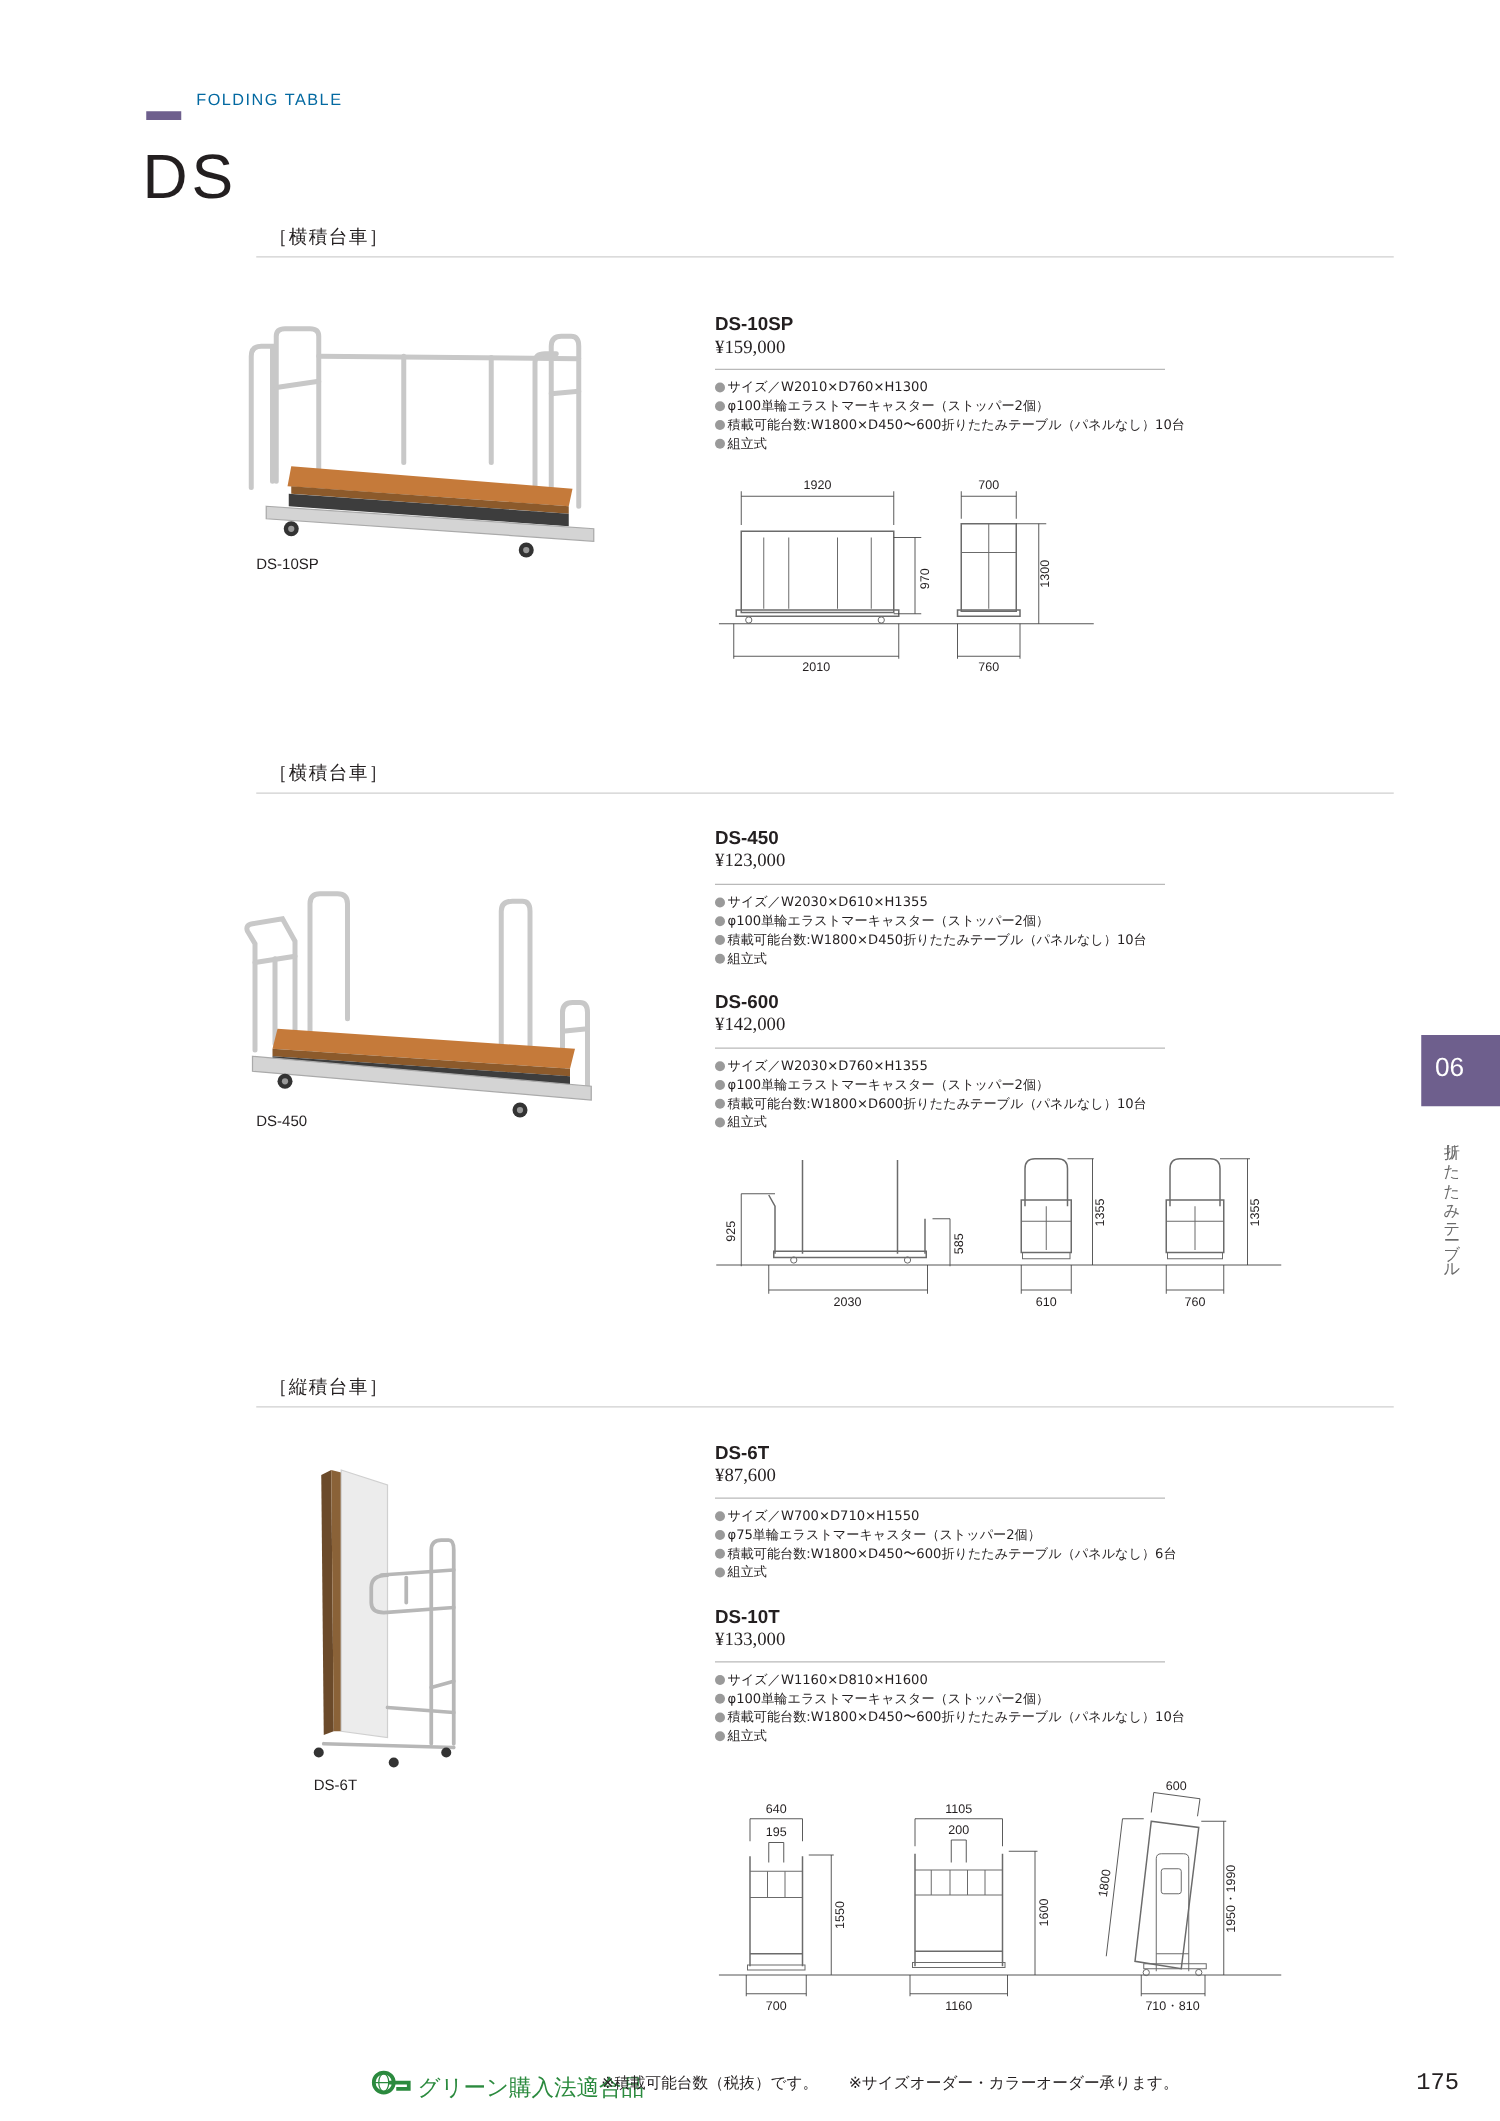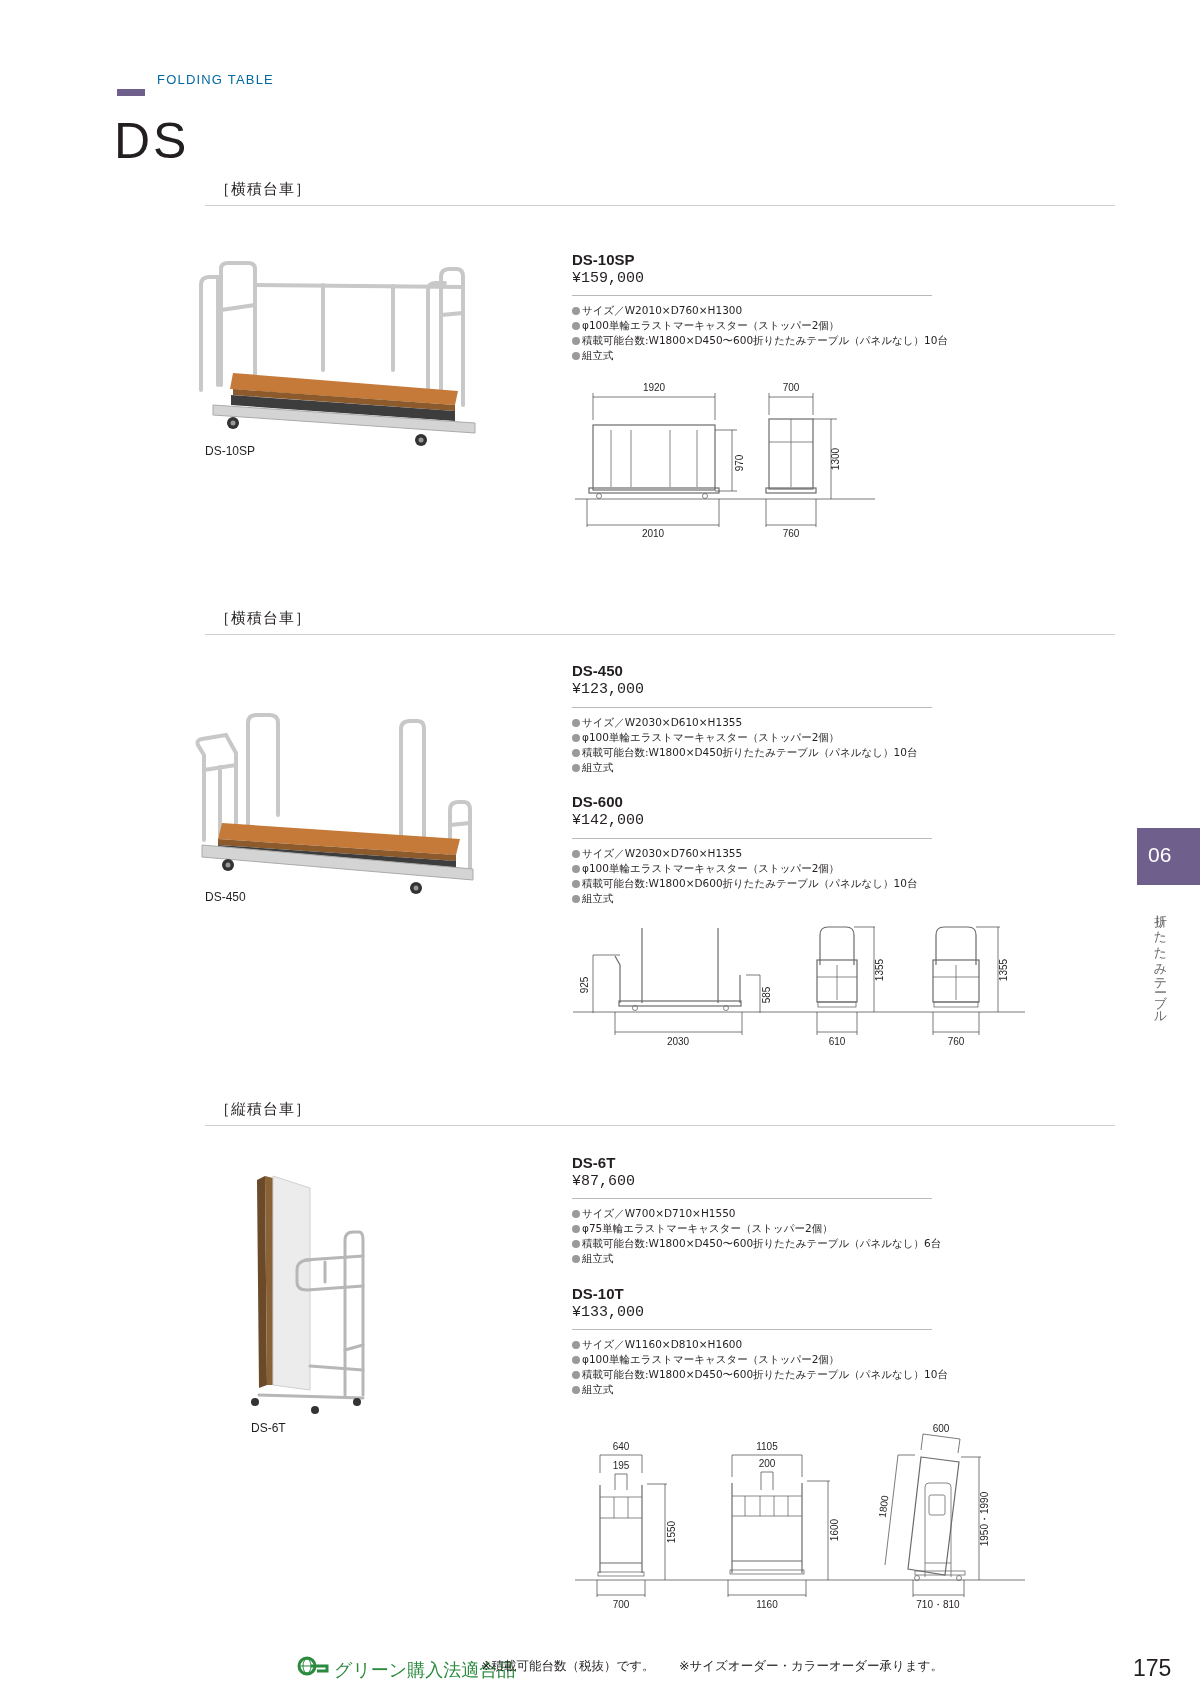--- a/index.html
+++ b/index.html
@@ -12,21 +12,21 @@
   .cat-bar { left: 117px; top: 89px; width: 28px; height: 7px; background: #6e5f8d; }
   .cat-label { left: 157px; top: 72px; font-size: 13px; letter-spacing: 1.2px; color: #0369a1; font-family: "Liberation Sans", sans-serif; }
   .series-title { left: 114px; top: 116px; font-size: 50px; font-weight: 300; letter-spacing: 3px; color: #231f20; font-family: "Liberation Sans", sans-serif; line-height: 1; }
 
   
   .sec-label { left: 204px; font-size: 15px; color: #231f20; letter-spacing: 1px; margin-left: 11px; }
   .sec-rule { left: 205px; width: 910px; height: 1px; background: #cfcfcf; }
 
   
   .prod-name { font-family: "Liberation Sans", sans-serif; font-weight: bold; font-size: 15px; color: #231f20; }
-  .prod-price { font-family: Liberation Mono, monospace; font-size: 15px; color: #231f20; }
+  .prod-price { font-family: Liberation Serif, serif; font-size: 15px; color: #231f20; }
   .prod-rule { width: 360px; height: 1px; background: #b9b9b9; }
   .spec { font-size: 10.5px; line-height: 15px; color: #231f20; white-space: nowrap; }
   .spec .bullet { display: inline-block; width: 8px; height: 8px; border-radius: 50%; background: #9a9a9a; margin-right: 2px; vertical-align: -0.5px; }
 
   .photo-caption { font-family: "Liberation Sans", sans-serif; font-size: 12px; color: #231f20; }
 
   
   svg.drawing text { font-family: "Liberation Sans", sans-serif; font-size: 10px; fill: #231f20; }
   .dim { stroke: #444; stroke-width: 0.7; fill: none; }
   .frame { stroke: #6b6b6b; stroke-width: 1.2; fill: none; }
@@ -36,21 +36,21 @@
   
   .side-tab { left: 1137px; top: 828px; width: 63px; height: 57px; background: #6e5f8d; }
   .side-tab-num { left: 1148px; top: 843px; font-size: 21px; color: #ffffff; font-family: "Liberation Sans", sans-serif; }
   .side-vertical { left: 1152px; top: 905px; width: 16px; font-size: 13px; color: #6a6a6a; line-height: 15px; writing-mode: vertical-rl; letter-spacing: 1px; }
 
   
   .footer-logo { left: 297px; top: 1656px; }
   .footer-green { left: 334px; top: 1658px; font-size: 18px; color: #2b8a3e; }
   .footer-note1 { left: 481px; top: 1658px; font-size: 12.5px; color: #231f20; }
   .footer-note2 { left: 679px; top: 1658px; font-size: 12.5px; color: #231f20; }
-  .page-num { left: 1133px; top: 1655px; font-size: 23px; color: #231f20; font-family: Liberation Sans, sans-serif; }
+  .page-num { left: 1133px; top: 1655px; font-size: 19px; color: #231f20; font-family: Liberation Mono, monospace; }
 </style>
 </head>
 <body>
 
 <div class="abs cat-bar"></div>
 <div class="abs cat-label">FOLDING TABLE</div>
 <div class="abs series-title">DS</div>
 
 <div class="abs sec-label" style="top:180px;">［横積台車］</div>
 <div class="abs sec-rule" style="top:205px;"></div>

